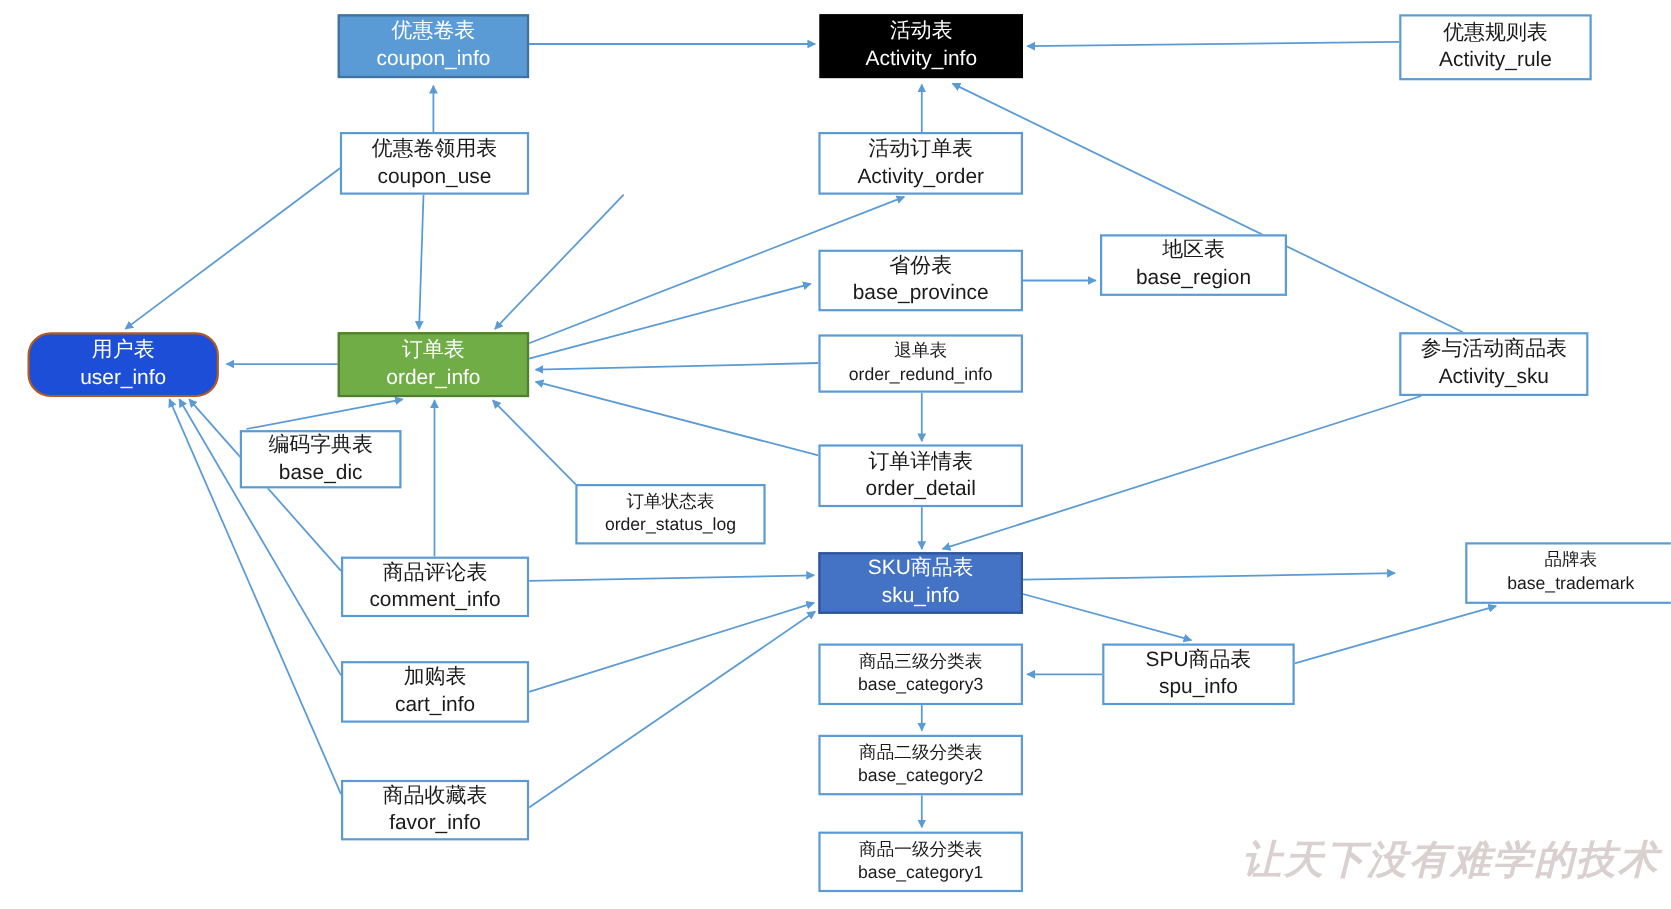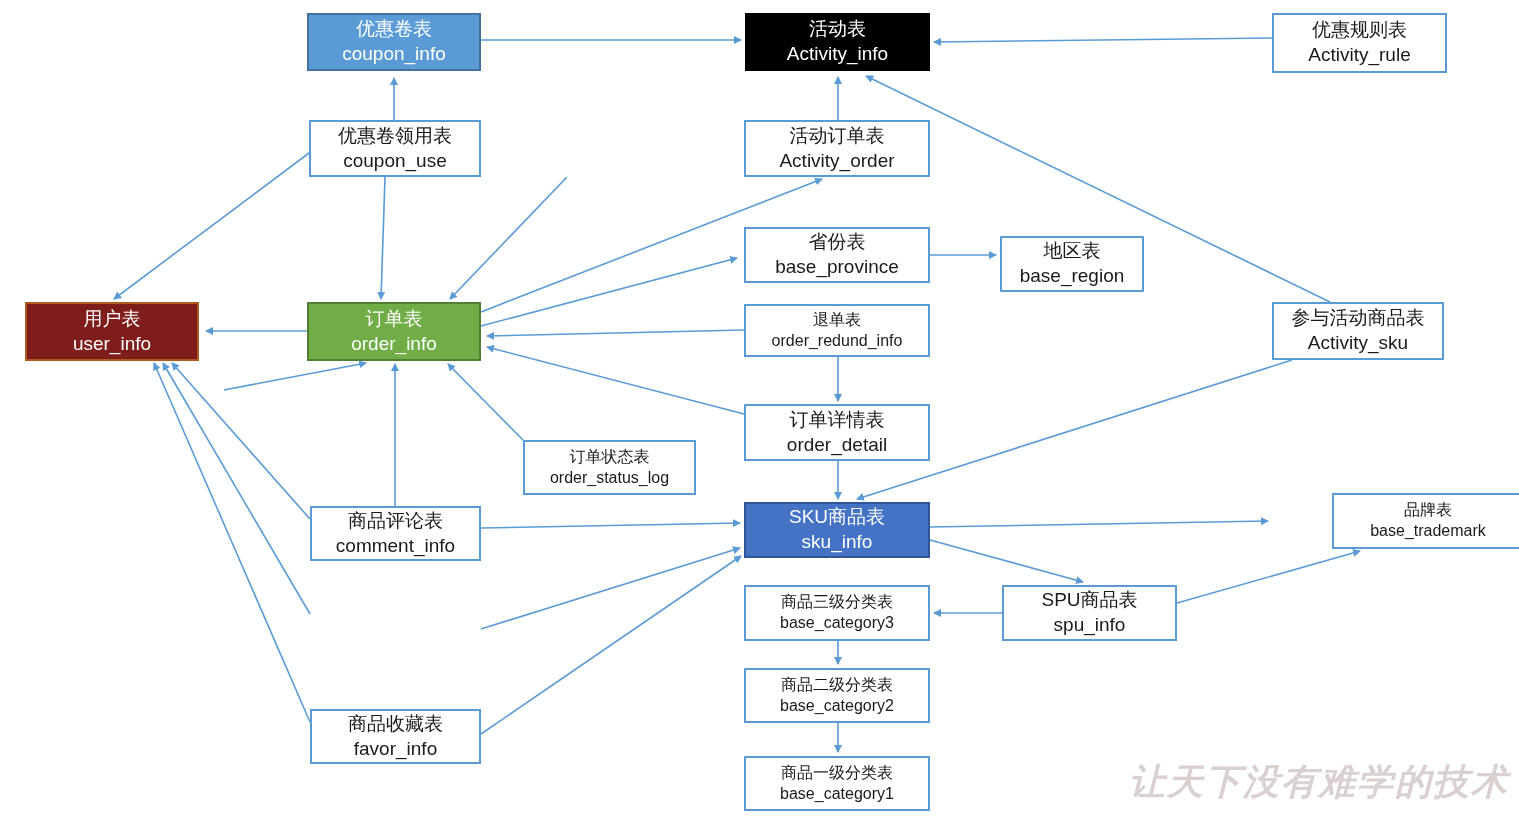--- a/index.html
+++ b/index.html
@@ -23,21 +23,21 @@
     line-height:1.3;
     z-index:2;
   }
   .node .cn{font-size:19px;}
   .node .en{font-size:19px;}
   .node.small .cn{font-size:16px;}
   .node.small .en{font-size:16px;}
   .node.blue{background:#5B9BD5;border-color:#41719C;color:#ffffff;}
   .node.darkblue{background:#4472C4;border-color:#2F5597;color:#ffffff;text-align:center;}
   .node.black{background:#000000;border-color:#000000;color:#ffffff;}
-  .node.orange{background:#7f1d1d;border-color:#AE5A21;color:#ffffff;}
+  .node.orange{background:#1d4ed8;border-color:#AE5A21;color:#ffffff;border-radius:21px;}
   .node.green{background:#70AD47;border-color:#507E32;color:#ffffff;}
   .watermark{
     position:absolute;
     right:10px;top:758px;
     width:400px;
     font-family:"DejaVu Serif", serif;
     font-style:italic;
     font-weight:bold;
     font-size:36px;
     letter-spacing:2px;
@@ -118,21 +118,21 @@
   <div class="node" style="left:744px;top:120px;width:186px;height:57px">
     <div class="cn">活动订单表</div>
     <div class="en">Activity_order</div>
   </div>
 
   <div class="node" style="left:744px;top:227px;width:186px;height:56px">
     <div class="cn">省份表</div>
     <div class="en">base_province</div>
   </div>
 
-  <div class="node" style="left:1000px;top:236px;width:144px;height:56px">
+  <div class="node" style="left:1000px;top:213px;width:170px;height:56px">
     <div class="cn">地区表</div>
     <div class="en">base_region</div>
   </div>
 
   <div class="node orange" style="left:25px;top:302px;width:174px;height:59px">
     <div class="cn">用户表</div>
     <div class="en">user_info</div>
   </div>
 
   <div class="node small" style="left:744px;top:304px;width:186px;height:53px">
@@ -143,20 +143,24 @@
   <div class="node green" style="left:307px;top:302px;width:174px;height:59px">
     <div class="cn">订单表</div>
     <div class="en">order_info</div>
   </div>
 
   <div class="node" style="left:1272px;top:302px;width:172px;height:58px">
     <div class="cn">参与活动商品表</div>
     <div class="en">Activity_sku</div>
   </div>
 
+  <div class="node" style="left:218px;top:391px;width:147px;height:53px">
+    <div class="cn">编码字典表</div>
+    <div class="en">base_dic</div>
+  </div>
 
   <div class="node" style="left:744px;top:404px;width:186px;height:57px">
     <div class="cn">订单详情表</div>
     <div class="en">order_detail</div>
   </div>
 
   <div class="node small" style="left:523px;top:440px;width:173px;height:55px">
     <div class="cn">订单状态表</div>
     <div class="en">order_status_log</div>
   </div>
@@ -169,20 +173,24 @@
   <div class="node darkblue" style="left:744px;top:502px;width:186px;height:56px">
     <div class="cn">SKU商品表</div>
     <div class="en">sku_info</div>
   </div>
 
   <div class="node small" style="left:1332px;top:493px;width:192px;height:56px">
     <div class="cn">品牌表</div>
     <div class="en">base_trademark</div>
   </div>
 
+  <div class="node" style="left:310px;top:601px;width:171px;height:56px">
+    <div class="cn">加购表</div>
+    <div class="en">cart_info</div>
+  </div>
 
   <div class="node small" style="left:744px;top:585px;width:186px;height:56px">
     <div class="cn">商品三级分类表</div>
     <div class="en">base_category3</div>
   </div>
 
   <div class="node" style="left:1002px;top:585px;width:175px;height:56px">
     <div class="cn">SPU商品表</div>
     <div class="en">spu_info</div>
   </div>

